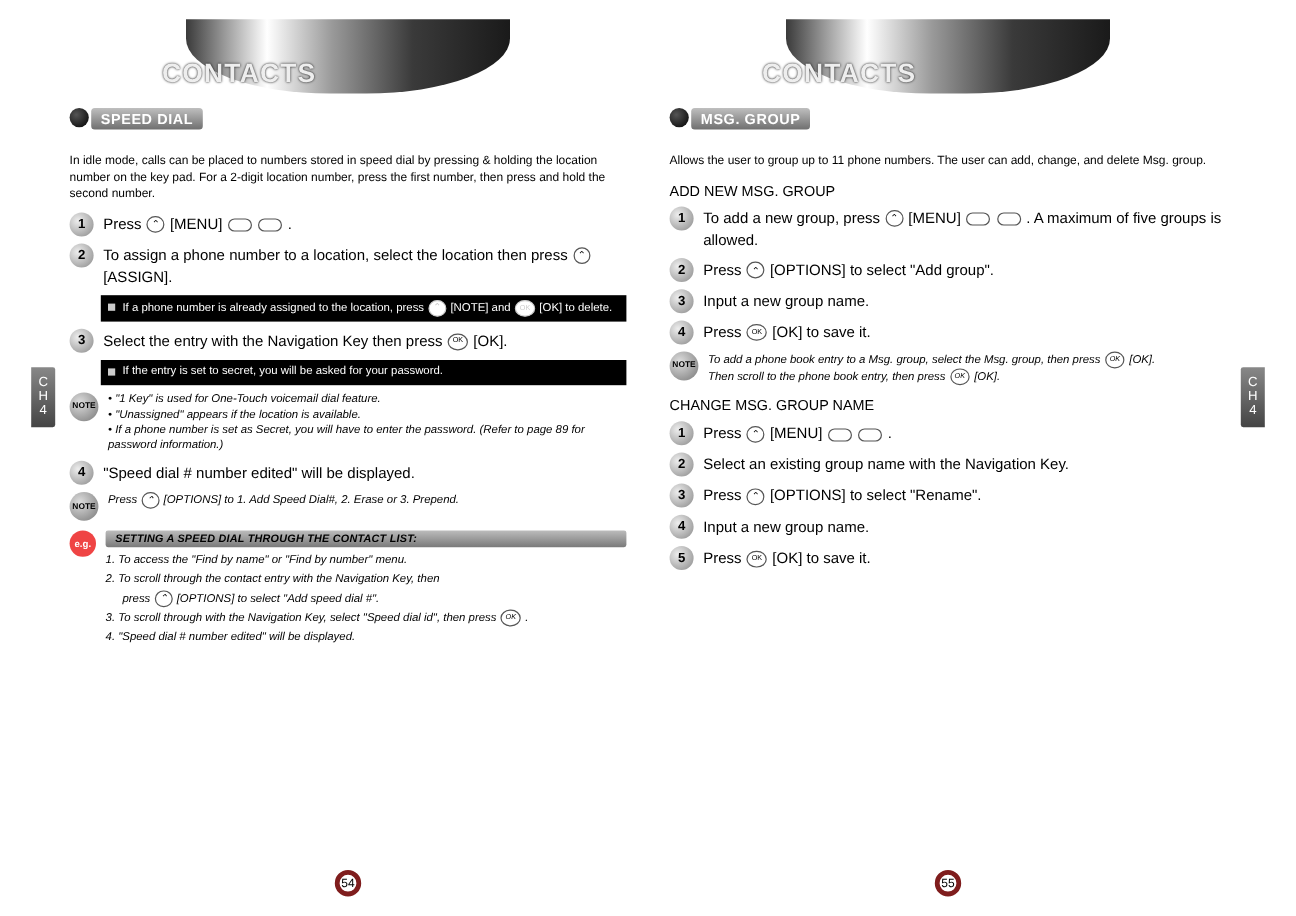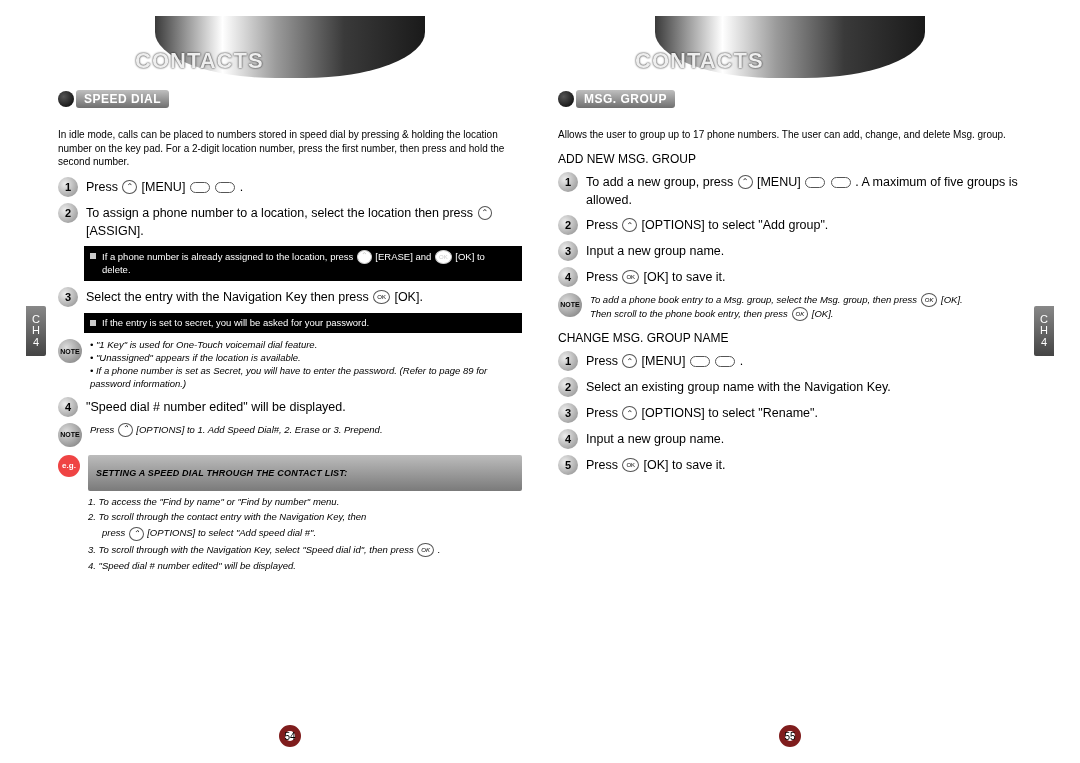--- a/index.html
+++ b/index.html
@@ -35,21 +35,21 @@
     text-align: left;
     font-weight: bold;
     font-size: 22px;
     letter-spacing: 1px;
     color: #eee;
     text-shadow: 0 0 2px #000;
   }
 
   .section-pill {
     display: flex;
-    align-items: center;
+    align-items: flex-start;
     margin: 12px 0 6px 0;
   }
   .section-dot {
     width: 16px; height: 16px; border-radius: 50%;
     background: radial-gradient(circle at 35% 35%, #555, #000);
     margin-right: 2px;
   }
   .section-label {
     background: linear-gradient(to bottom, #bfbfbf, #6f6f6f);
     border-radius: 3px;
@@ -175,21 +175,21 @@
     display: flex; align-items: center; justify-content: center;
     font-size: 8px; font-weight: bold;
   }
   .eg-body { flex: 1; }
   .eg-title-bar {
     background: linear-gradient(to bottom, #bcbcbc, #7a7a7a);
     color: #000;
     font-size: 9px;
     font-style: italic;
     font-weight: bold;
-    padding: 13px 8px;
+    padding: 2px 8px;
     border-radius: 2px;
     margin-bottom: 4px;
     letter-spacing: 0.2px;
   }
   .eg-list {
     font-size: 9.5px;
     font-style: italic;
     line-height: 1.45;
   }
   .eg-list .item { margin: 2px 0; }
@@ -209,21 +209,21 @@
     font-size: 11px;
     line-height: 1.05;
   }
   .side-left { left: -14px; border-top-right-radius: 2px; border-bottom-right-radius: 2px; }
   .side-right { right: -14px; border-top-left-radius: 2px; border-bottom-left-radius: 2px; }
 
   .page-num {
     position: absolute;
     bottom: 6px; left: 50%; transform: translateX(-50%);
     width: 22px; height: 22px;
-    border: 6px solid #7f1d1d;
+    border: 4px solid #7f1d1d;
     border-radius: 50%;
     display: flex; align-items: center; justify-content: center;
     font-size: 10px;
     background: #fff;
   }
 
   .content { padding: 0 8px 30px 8px; }
 </style>
 </head>
 <body>
@@ -265,21 +265,21 @@
             <span>2</span>
           </div>
         <div class="step-text">
           <span>To assign a phone number to a location, select the location then press </span><span class="keycap round">⌃</span><span> [ASSIGN].</span>
         </div>
       </div>
 
       <div class="blackbox">
         <div class="bb-dot"></div>
         <div>
-          <span>If a phone number is already assigned to the location, press </span><span class="keycap round">⌃</span><span> [ERASE] and </span><span class="keycap ok">OK</span><span> [OK] to delete.</span>
+          <span>If a phone number is already assigned to the location, press </span><span class="keycap round">⌃</span><span> [NOTE] and </span><span class="keycap ok">OK</span><span> [OK] to delete.</span>
         </div>
       </div>
 
       <div class="step">
         <div class="step-num">
             <span>3</span>
           </div>
         <div class="step-text">
           <span>Select the entry with the Navigation Key then press </span><span class="keycap ok">OK</span><span> [OK].</span>
         </div>
@@ -345,21 +345,21 @@
       <div class="header-title">CONTACTS</div>
     </div>
 
     <div class="content">
 
       <div class="section-pill">
         <div class="section-dot"></div>
         <div class="section-label">MSG. GROUP</div>
       </div>
 
-      <div class="intro">Allows the user to group up to 17 phone numbers. The user can add, change, and delete Msg. group.</div>
+      <div class="intro">Allows the user to group up to 11 phone numbers. The user can add, change, and delete Msg. group.</div>
 
       <div class="subhead">ADD NEW MSG. GROUP</div>
 
       <div class="step">
         <div class="step-num">
             <span>1</span>
           </div>
         <div class="step-text">
           <span>To add a new group, press </span><span class="keycap round">⌃</span><span> [MENU] </span><span class="keycap pill"></span> <span class="keycap pill"></span><span> . A maximum of five groups is allowed.</span>
         </div>

